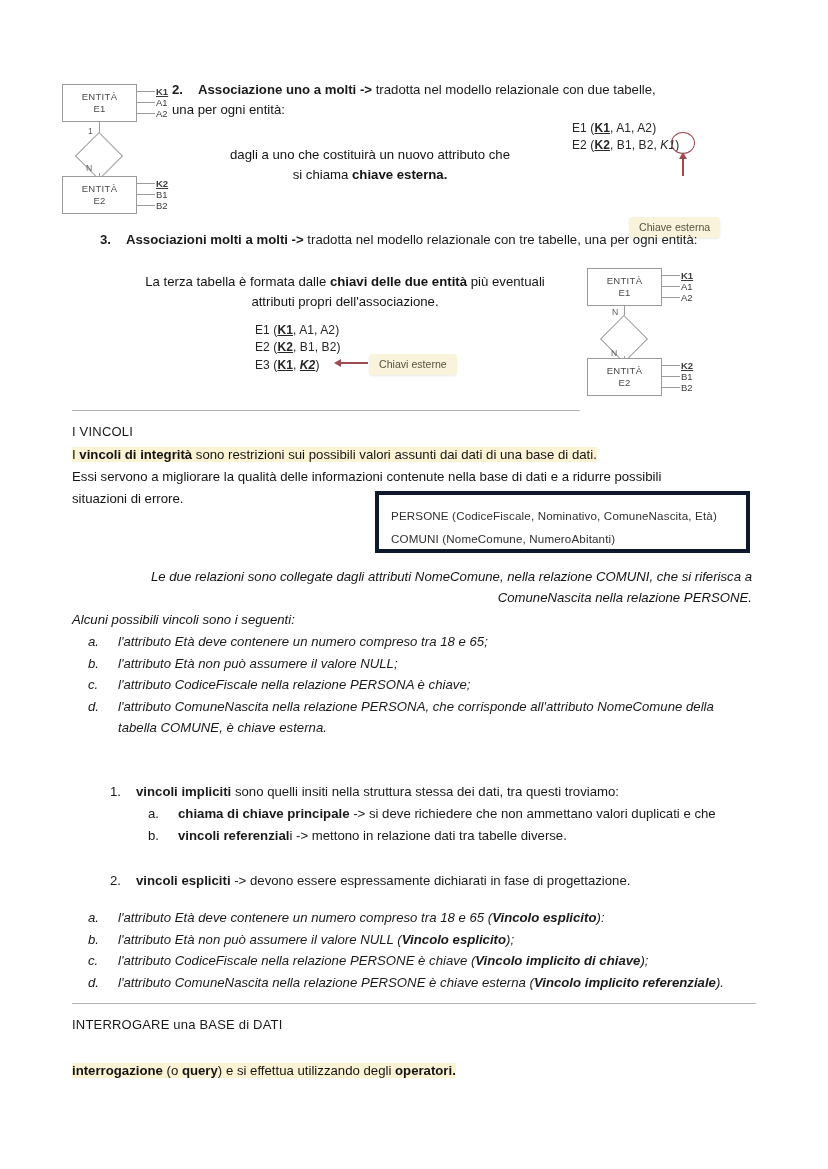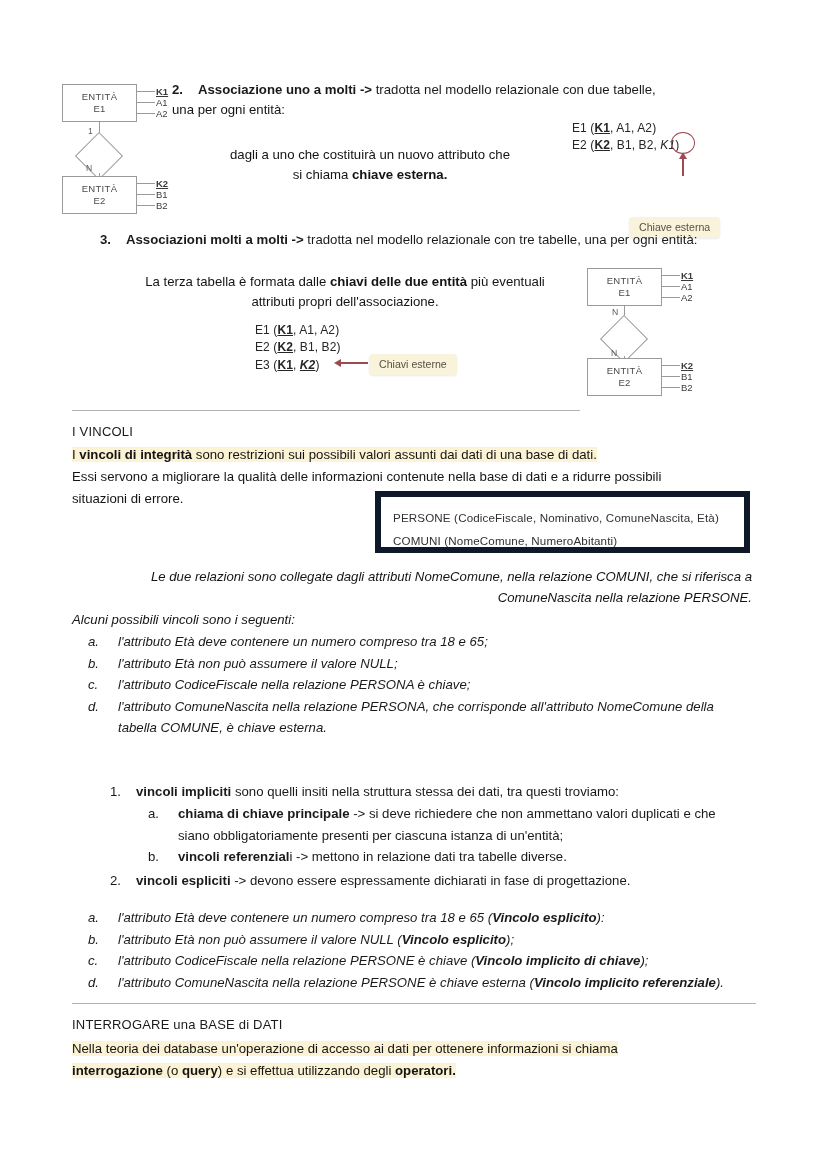--- a/index.html
+++ b/index.html
@@ -145,21 +145,21 @@
   .numhead .num {
     position: absolute;
     left: 0;
     font-weight: bold;
   }
   .numhead .txt { display: block; margin-left: 26px; }
 
   
   .relbox {
     position: absolute;
-    border: 6px solid #0f172a;
+    border: 4px solid #0f172a;
     background: #fff;
     box-sizing: border-box;
     padding: 9px 12px;
     font-size: 11.6px;
     color: #303030;
     line-height: 2.0;
     letter-spacing: .15px;
   }
 
   
@@ -368,24 +368,20 @@
       <span class="bd"><span class="b">vincoli impliciti</span><span> sono quelli insiti nella struttura stessa dei dati, tra questi troviamo:</span></span>
     </div>
   </div>
 
   <div class="lst alpha" style="left:148px; top:804px; width:620px;">
     <div class="row">
       <span class="mk">a.</span>
       <span class="bd"><span class="b">chiama di chiave principale</span><span> -&gt; si deve richiedere che non ammettano valori duplicati e che</span></span>
     </div>
     <div class="row">
-      <span class="mk"></span>
-      <span class="bd">siano obbligatoriamente presenti per ciascuna istanza di un'entità;</span>
-    </div>
-    <div class="row">
       <span class="mk">b.</span>
       <span class="bd"><span class="b">vincoli referenzial</span><span>i -&gt; mettono in relazione dati tra tabelle diverse.</span></span>
     </div>
   </div>
 
   <div class="lst num" style="left:110px; top:871px; width:660px;">
     <div class="row">
       <span class="mk">2.</span>
       <span class="bd"><span class="b">vincoli espliciti</span><span> -&gt; devono essere espressamente dichiarati in fase di progettazione.</span></span>
     </div>
@@ -407,20 +403,17 @@
     <div class="row">
       <span class="mk">d.</span>
       <span class="bd"><span>l'attributo ComuneNascita nella relazione PERSONE è chiave esterna (</span><span class="b">Vincolo implicito referenziale</span><span>).</span></span>
     </div>
   </div>
 
   <div class="divider" style="left:72px; top:1003px; width:684px;"></div>
 
   <div class="section-title" style="left:72px; top:1017px;">INTERROGARE una BASE di DATI</div>
 
-  <div class="para" style="left:72px; top:1039px; width:700px;">
-    <span class="hl">Nella teoria dei database un'operazione di accesso ai dati per ottenere informazioni si chiama</span>
-  </div>
   <div class="para" style="left:72px; top:1061px; width:700px;">
     <span class="hl"><span class="b">interrogazione</span><span> (o </span><span class="b">query</span><span>) e si effettua utilizzando degli </span><span class="b">operatori.</span></span>
   </div>
 
 </div>
 
 </body></html>

